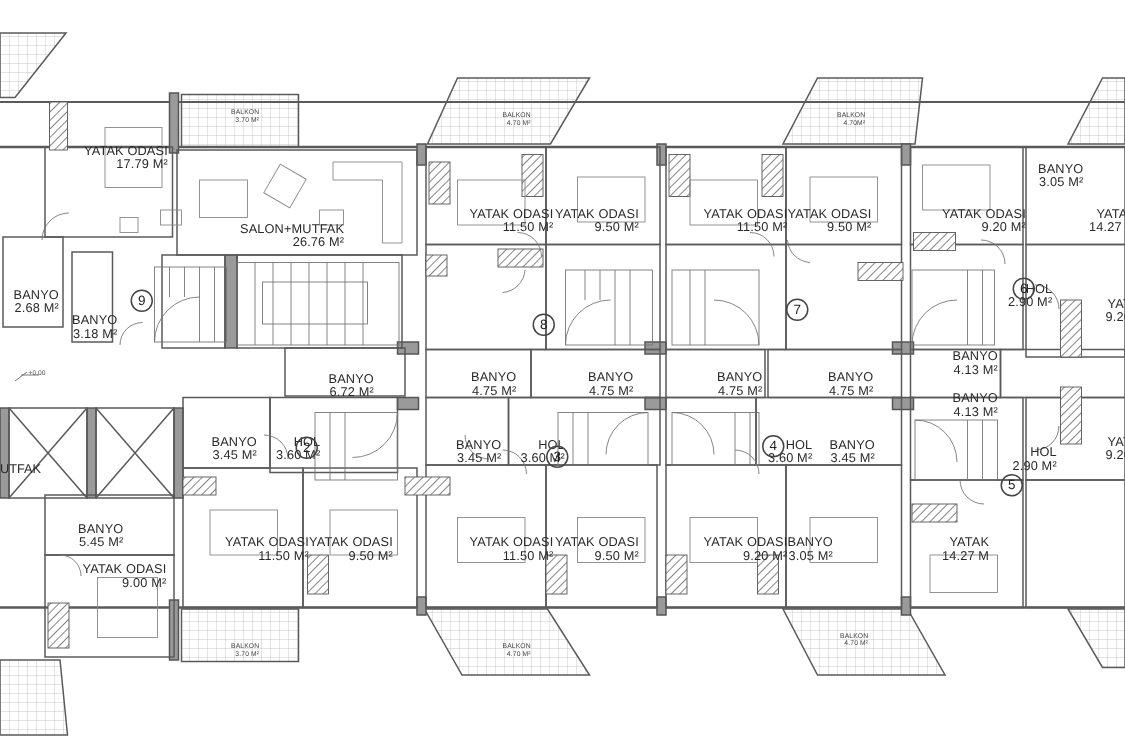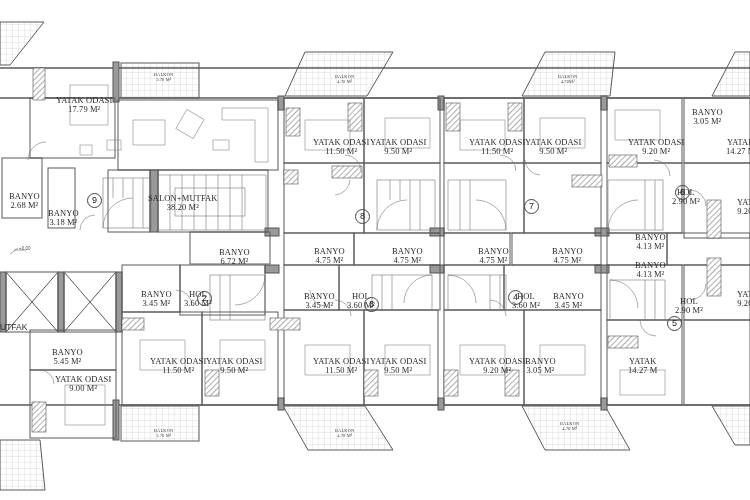--- a/index.html
+++ b/index.html
@@ -1,18 +1,18 @@
 <!DOCTYPE html>
 <html><head>
 <meta charset="utf-8">
 <style>
   html,body{margin:0;padding:0;background:#ffffff;}
   body{width:750px;height:500px;overflow:hidden;position:relative;font-family:"Liberation Sans",sans-serif;color:#333;}
   #plan{position:absolute;left:0;top:0;width:750px;height:500px;}
-  .lbl{position:absolute;font-family:Liberation Serif, serif;font-size:8.5px;line-height:9px;color:#2a2a2a;text-align:center;white-space:nowrap;letter-spacing:0.1px;}
+  .lbl{position:absolute;font-family:Liberation Sans, sans-serif;font-size:8.5px;line-height:9px;color:#2a2a2a;text-align:right;white-space:nowrap;letter-spacing:0.1px;}
   .lbl .n{display:block;}
   .lbl .a{display:block;}
   .lbl.small{font-size:4.5px;line-height:5px;color:#444;}
   .unit-no{position:absolute;width:13px;height:13px;border:1px solid #444;border-radius:50%;font-size:9px;line-height:13px;text-align:center;color:#222;font-family:"Liberation Sans",sans-serif;background:transparent;}
   .edge-lbl{position:absolute;font-size:8.5px;color:#2a2a2a;font-family:"Liberation Sans",sans-serif;}
   .lvl{position:absolute;font-size:4.5px;color:#555;font-family:"Liberation Sans",sans-serif;}
 </style>
 </head>
 <body>
 
@@ -252,23 +252,23 @@
   <g stroke="#666" stroke-width="0.6" fill="none">
     <line x1="10" y1="254" x2="18" y2="248"></line>
     <line x1="14" y1="250" x2="26" y2="250"></line>
   </g>
 </svg>
 
 <div class="lbl" style="left:56px;top:96px;">
   <span class="n">YATAK ODASI</span>
     <span class="a">17.79 M²</span>
 </div>
-<div class="lbl" style="left:148px;top:148px;margin-top:46px;">
+<div class="lbl" style="left:160px;top:148px;">
   <span class="n">SALON+MUTFAK</span>
-    <span class="a">38.20 M²</span>
+    <span class="a">26.76 M²</span>
 </div>
 <div class="lbl" style="left:9px;top:192px;">
   <span class="n">BANYO</span>
     <span class="a">2.68 M²</span>
 </div>
 <div class="lbl" style="left:48px;top:209px;">
   <span class="n">BANYO</span>
     <span class="a">3.18 M²</span>
 </div>
 <div class="lbl" style="left:219px;top:248px;">
@@ -439,14 +439,14 @@
 
 <div class="unit-no" style="left:87px;top:193px;">9</div>
 <div class="unit-no" style="left:355px;top:209px;">8</div>
 <div class="unit-no" style="left:524px;top:199px;">7</div>
 <div class="unit-no" style="left:675px;top:185px;">6</div>
 <div class="unit-no" style="left:197px;top:291px;">2</div>
 <div class="unit-no" style="left:364px;top:297px;">3</div>
 <div class="unit-no" style="left:508px;top:290px;">4</div>
 <div class="unit-no" style="left:667px;top:316px;">5</div>
 
-<div class="edge-lbl" style="left:0px;top:322px;">UTFAK</div>
+<div class="edge-lbl" style="left:0px;top:307px;">UTFAK</div>
 <div class="lvl" style="left:19px;top:246px;">+0.00</div>
 
 </body></html>

